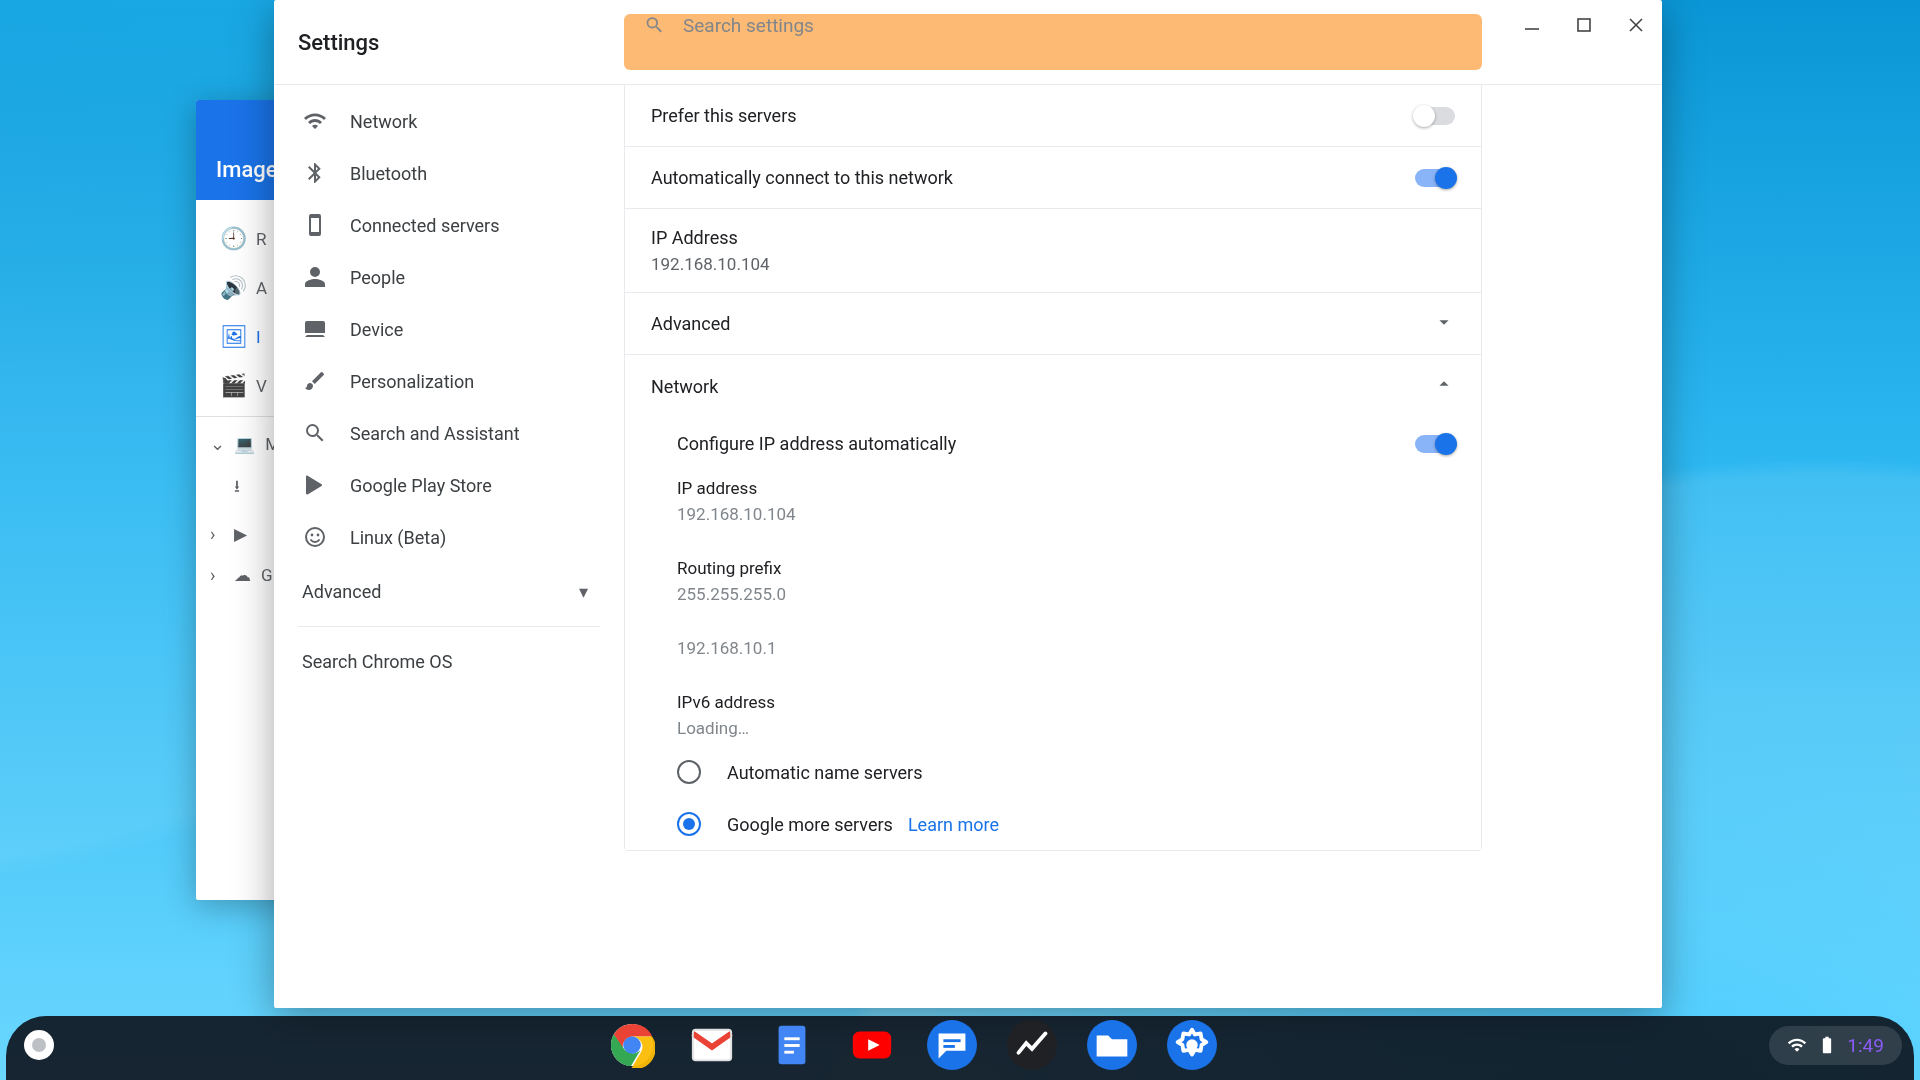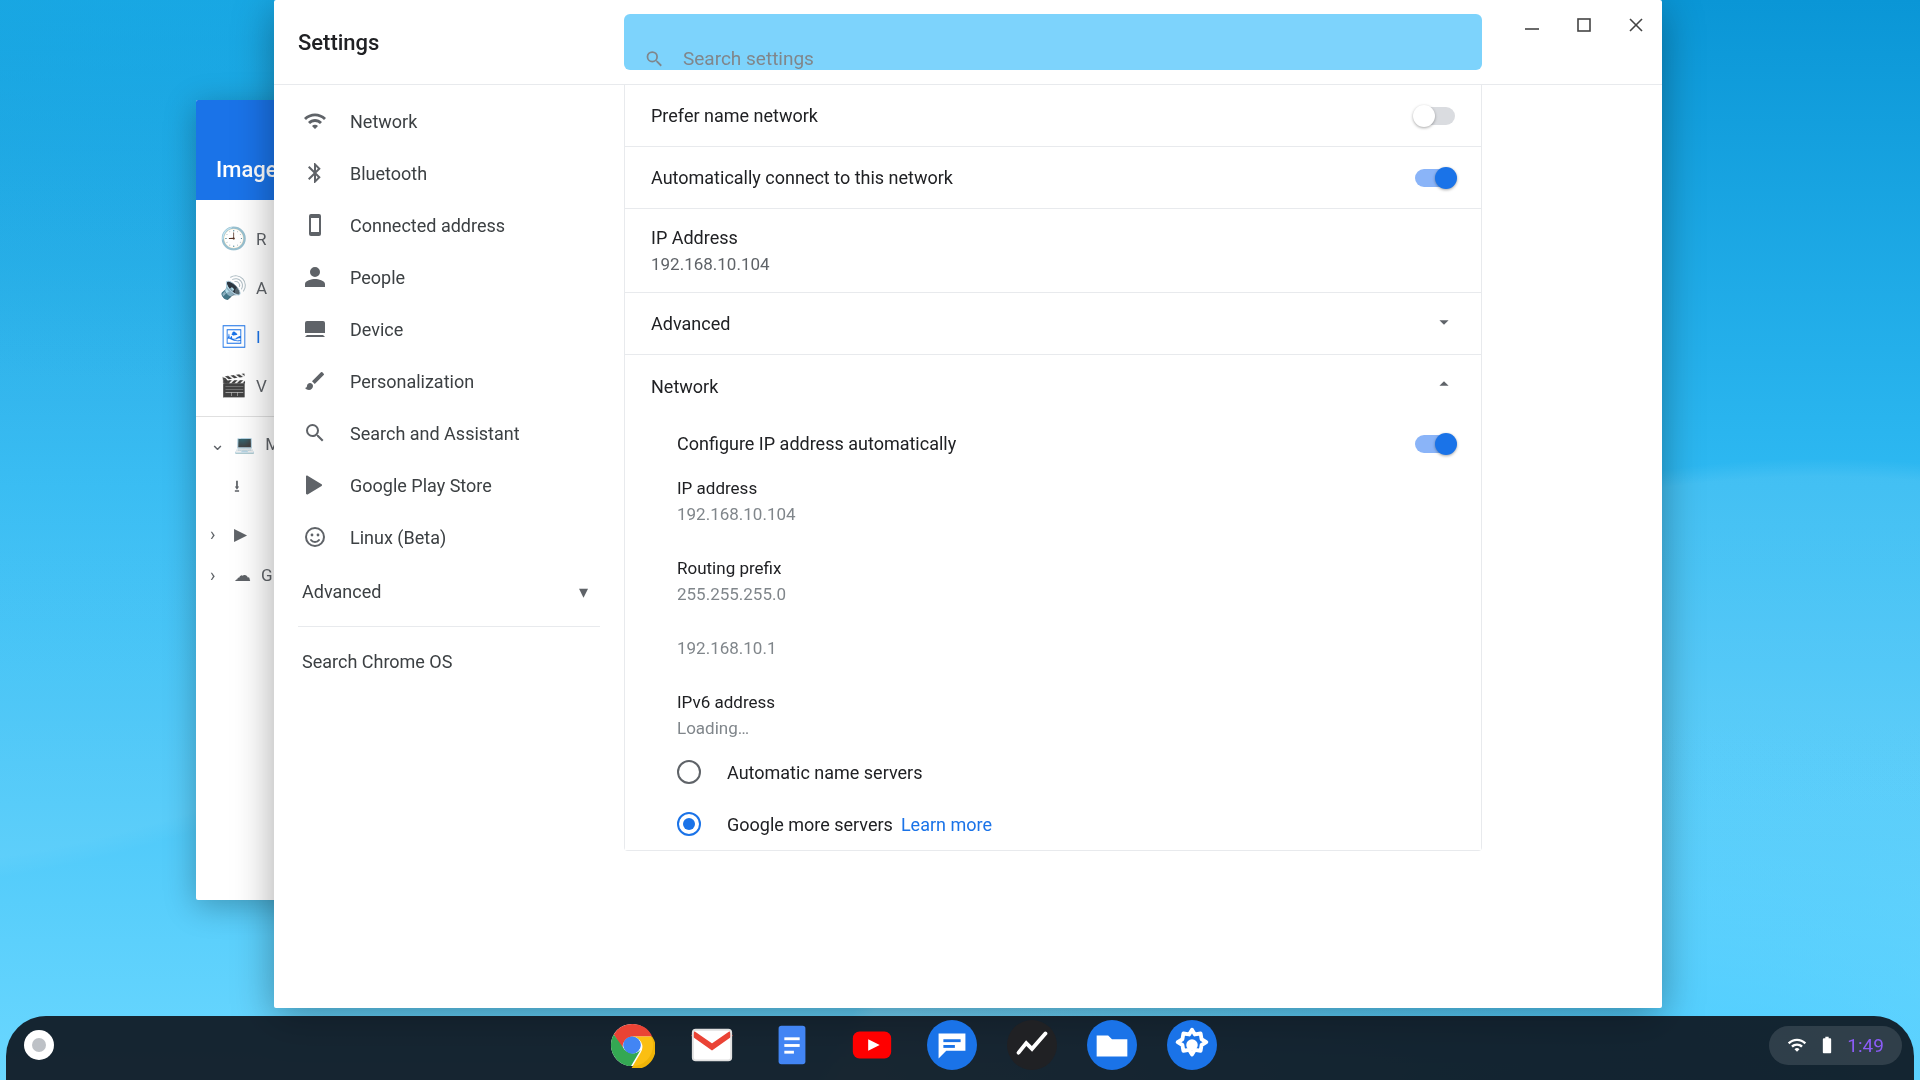--- a/index.html
+++ b/index.html
@@ -28,21 +28,21 @@
 .files-tree .chev { font-size:18px; width:14px; }
 
 
 #settings-window { position:absolute; left:274px; top:0; width:1388px; height:1008px; background:#fff; box-shadow:0 10px 40px rgba(0,0,0,.35); border-radius:2px; display:flex; flex-direction:column; }
 #win-controls { position:absolute; top:0; right:0; display:flex; }
 .win-btn { width:52px; height:50px; display:flex; align-items:center; justify-content:center; color:#5f6368; }
 .win-btn svg { width:18px; height:18px; stroke:#444; stroke-width:1.6; fill:none; }
 
 #settings-header { display:flex; align-items:center; padding:14px 24px; border-bottom:1px solid #e8eaed; }
 #settings-title { font-size:22px; color:#202124; font-weight:500; width:326px; }
-#search-wrap { flex:0 0 858px; height:56px; background:#7dd3fc; border-radius:6px; display:flex; align-items:flex-end; padding:0 20px; gap:18px; }
+#search-wrap { flex:0 0 858px; height:56px; background:#fdba74; border-radius:6px; display:flex; align-items:flex-start; padding:0 20px; gap:18px; }
 #search-wrap svg { width:22px; height:22px; fill:#80868b; }
 #search-input { border:none; background:transparent; outline:none; font-size:19px; color:#5f6368; width:100%; }
 #search-input::placeholder { color:#80868b; }
 
 #settings-body { flex:1; display:flex; overflow:hidden; }
 #nav { width:350px; padding:10px 0; }
 .nav-item { display:flex; align-items:center; gap:22px; padding:14px 10px 14px 28px; color:#3c4043; font-size:18px; cursor:pointer; }
 .nav-item .nic { width:26px; display:flex; justify-content:center; color:#5f6368; }
 .nav-item .nic svg { width:24px; height:24px; fill:#5f6368; }
 .nav-advanced { display:flex; align-items:center; justify-content:space-between; padding:18px 36px 18px 28px; font-size:18px; color:#3c4043; cursor:pointer; }
@@ -71,21 +71,21 @@
 .kv { padding:8px 26px 8px 52px; }
 .kv .k { font-size:17px; color:#202124; margin-bottom:6px; }
 .kv .v { font-size:17px; color:#80868b; }
 .kv + .kv { margin-top:18px; }
 .nshdr { padding:26px 26px 12px 26px; font-size:18px; color:#202124; }
 .radio-row { display:flex; align-items:center; gap:26px; padding:14px 26px 14px 52px; }
 .radio { width:24px; height:24px; border-radius:50%; border:2.5px solid #5f6368; display:flex; align-items:center; justify-content:center; }
 .radio.sel { border-color:#1a73e8; }
 .radio.sel::after { content:""; width:12px; height:12px; border-radius:50%; background:#1a73e8; }
 .radio-lab { font-size:18px; color:#202124; }
-.learn { color:#1a73e8; margin-left:8px; cursor:pointer; }
+.learn { color:#1a73e8; margin-left:15px; cursor:pointer; }
 
 .chev svg { width:22px; height:22px; fill:#5f6368; }
 
 
 #shelf { position:absolute; left:0; right:0; bottom:0; height:70px; display:flex; align-items:center; }
 #shelf-bg { position:absolute; left:6px; right:6px; top:6px; bottom:0; background:rgba(10,12,20,.88); border-radius:40px 40px 0 0; }
 .launcher { position:relative; width:30px; height:30px; border-radius:50%; background:#fff; margin-left:24px; display:flex; align-items:center; justify-content:center; }
 .launcher::after { content:""; width:14px; height:14px; border-radius:50%; background:#bdc1c6; }
 #apps { position:relative; display:flex; gap:30px; margin:0 auto; }
 .app { width:50px; height:50px; border-radius:50%; display:flex; align-items:center; justify-content:center; font-size:26px; color:#fff; }
@@ -194,21 +194,21 @@
               </svg>
             </span>
             <span>Bluetooth</span>
           </div>
       <div class="nav-item">
             <span class="nic">
               <svg viewBox="0 0 24 24">
                 <path d="M16 1H8a2 2 0 00-2 2v18a2 2 0 002 2h8a2 2 0 002-2V3a2 2 0 00-2-2zm0 18H8V5h8v14z"></path>
               </svg>
             </span>
-            <span>Connected address</span>
+            <span>Connected servers</span>
           </div>
       <div class="nav-item">
             <span class="nic">
               <svg viewBox="0 0 24 24">
                 <path d="M12 12a5 5 0 100-10 5 5 0 000 10zm0 2c-3.33 0-10 1.67-10 5v3h20v-3c0-3.33-6.67-5-10-5z"></path>
               </svg>
             </span>
             <span>People</span>
           </div>
       <div class="nav-item">
@@ -258,21 +258,21 @@
             <span>Advanced</span>
             <span style="color:#5f6368">▾</span>
           </div>
       <div class="nav-sep"></div>
       <div class="nav-about">Search Chrome OS</div>
     </div>
 
     <div id="content">
       <div class="card">
         <div class="row">
-          <span class="lab">Prefer name network</span>
+          <span class="lab">Prefer this servers</span>
           <div class="toggle off">
                 <div class="knob"></div>
               </div>
         </div>
         <div class="row">
           <span class="lab">Automatically connect to this network</span>
           <div class="toggle on">
                 <div class="knob"></div>
               </div>
         </div>

